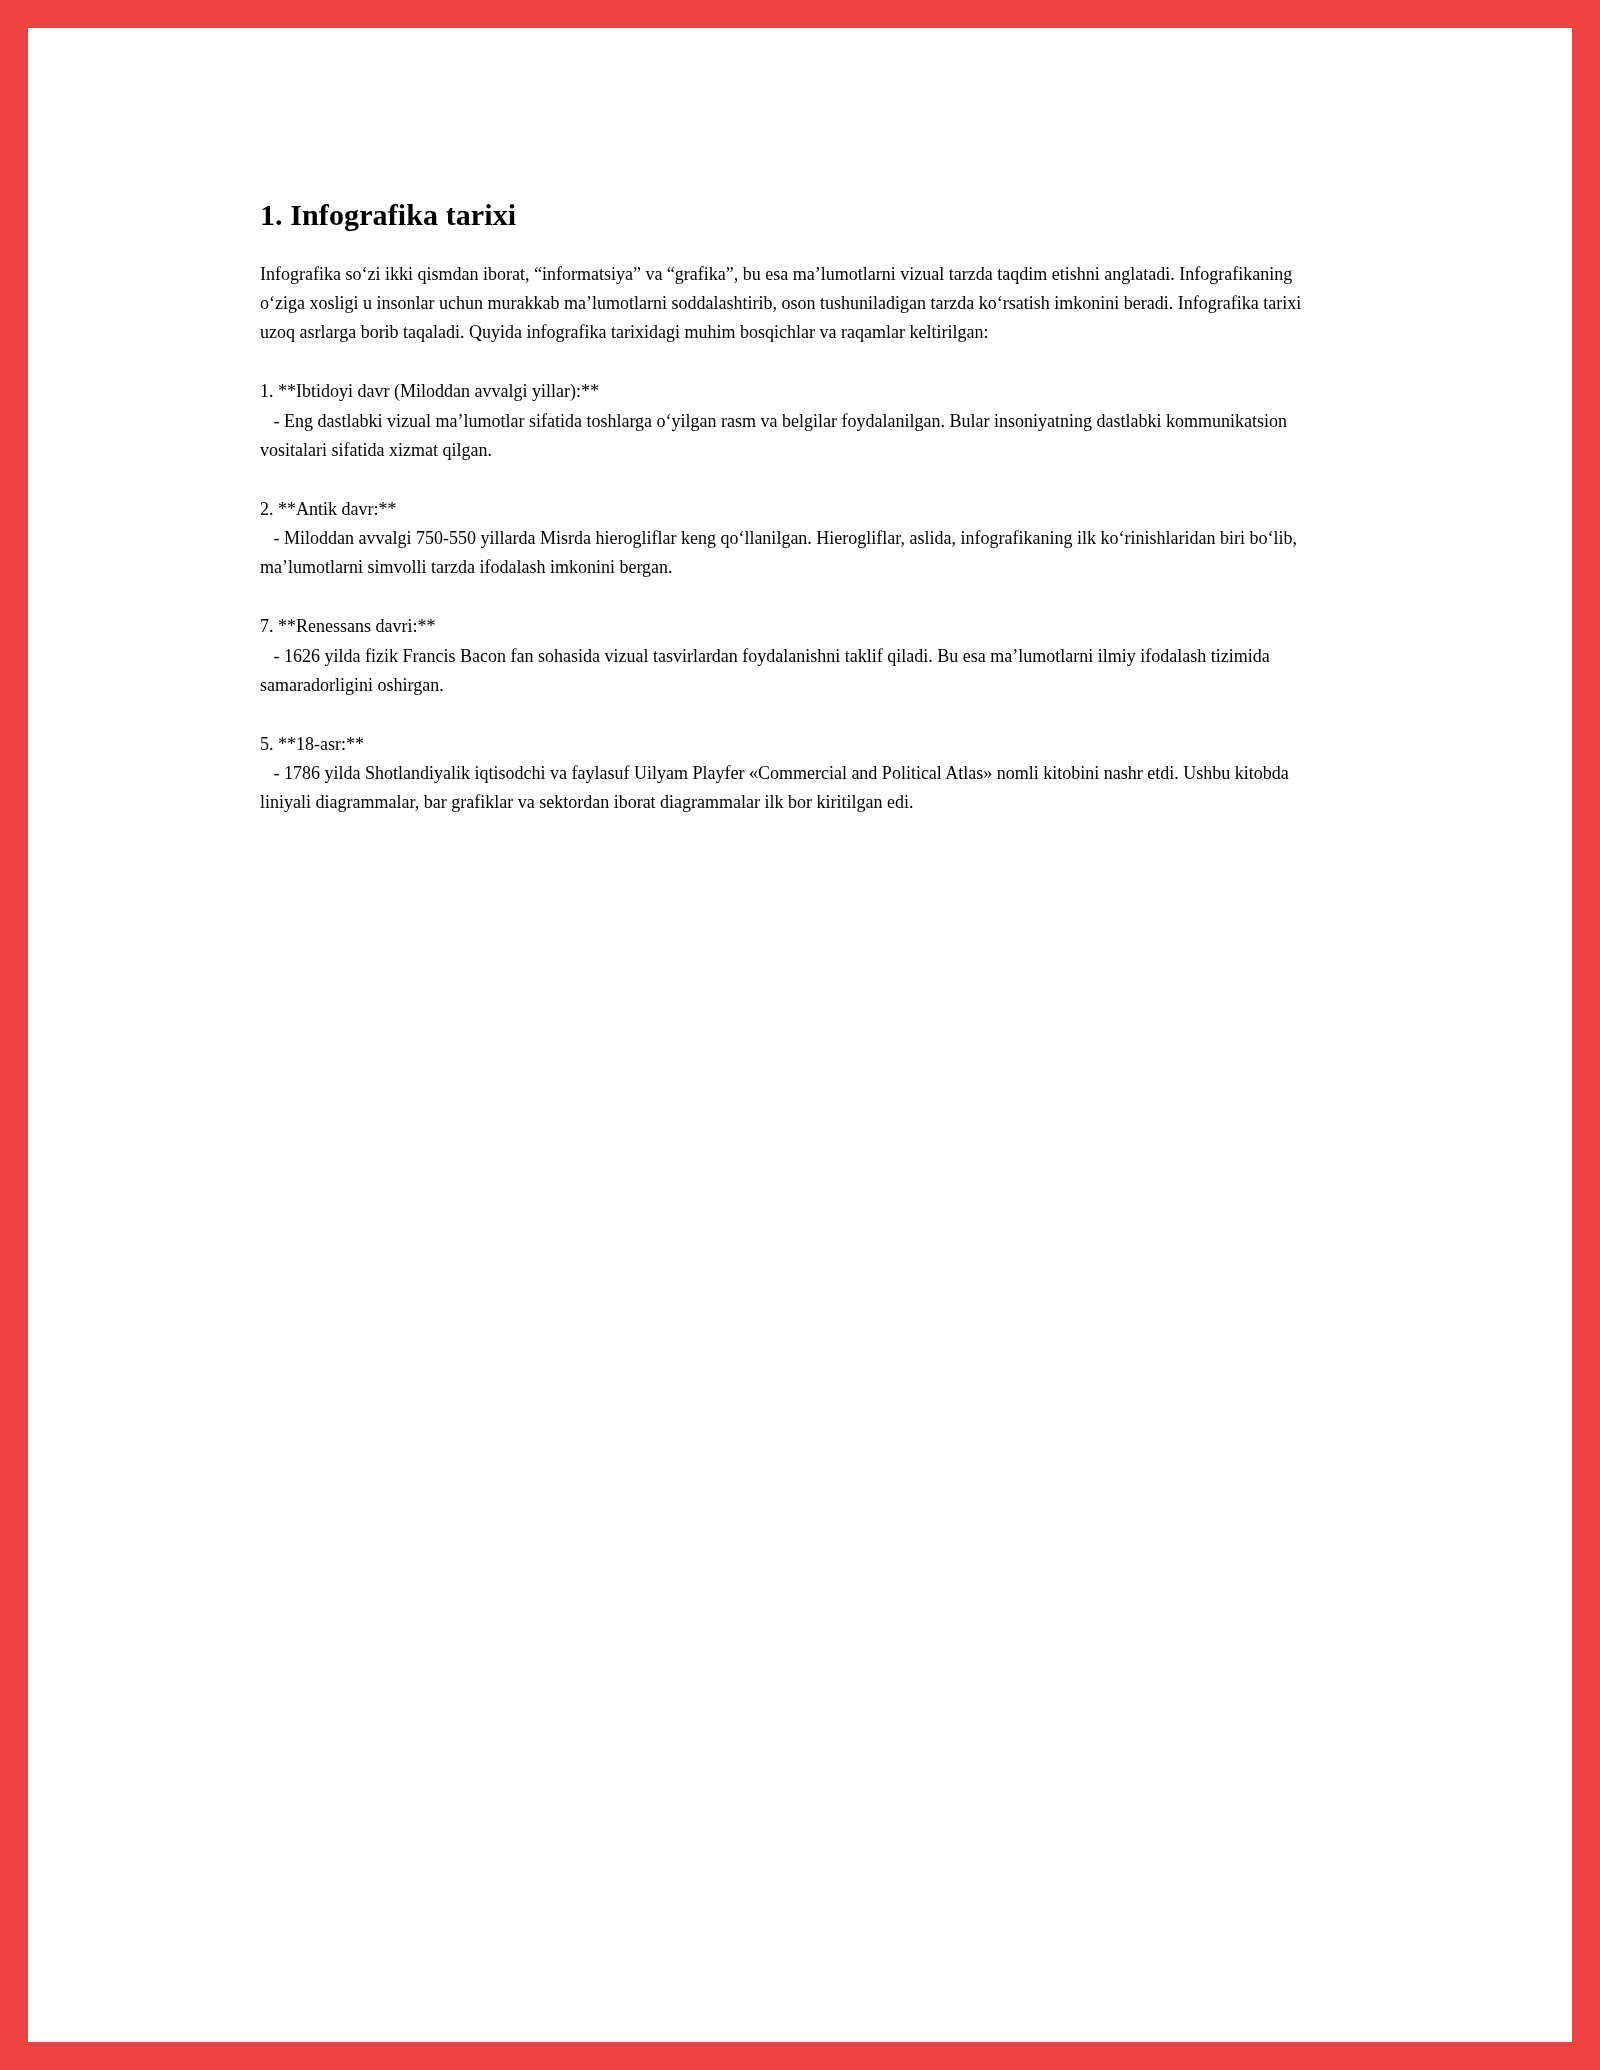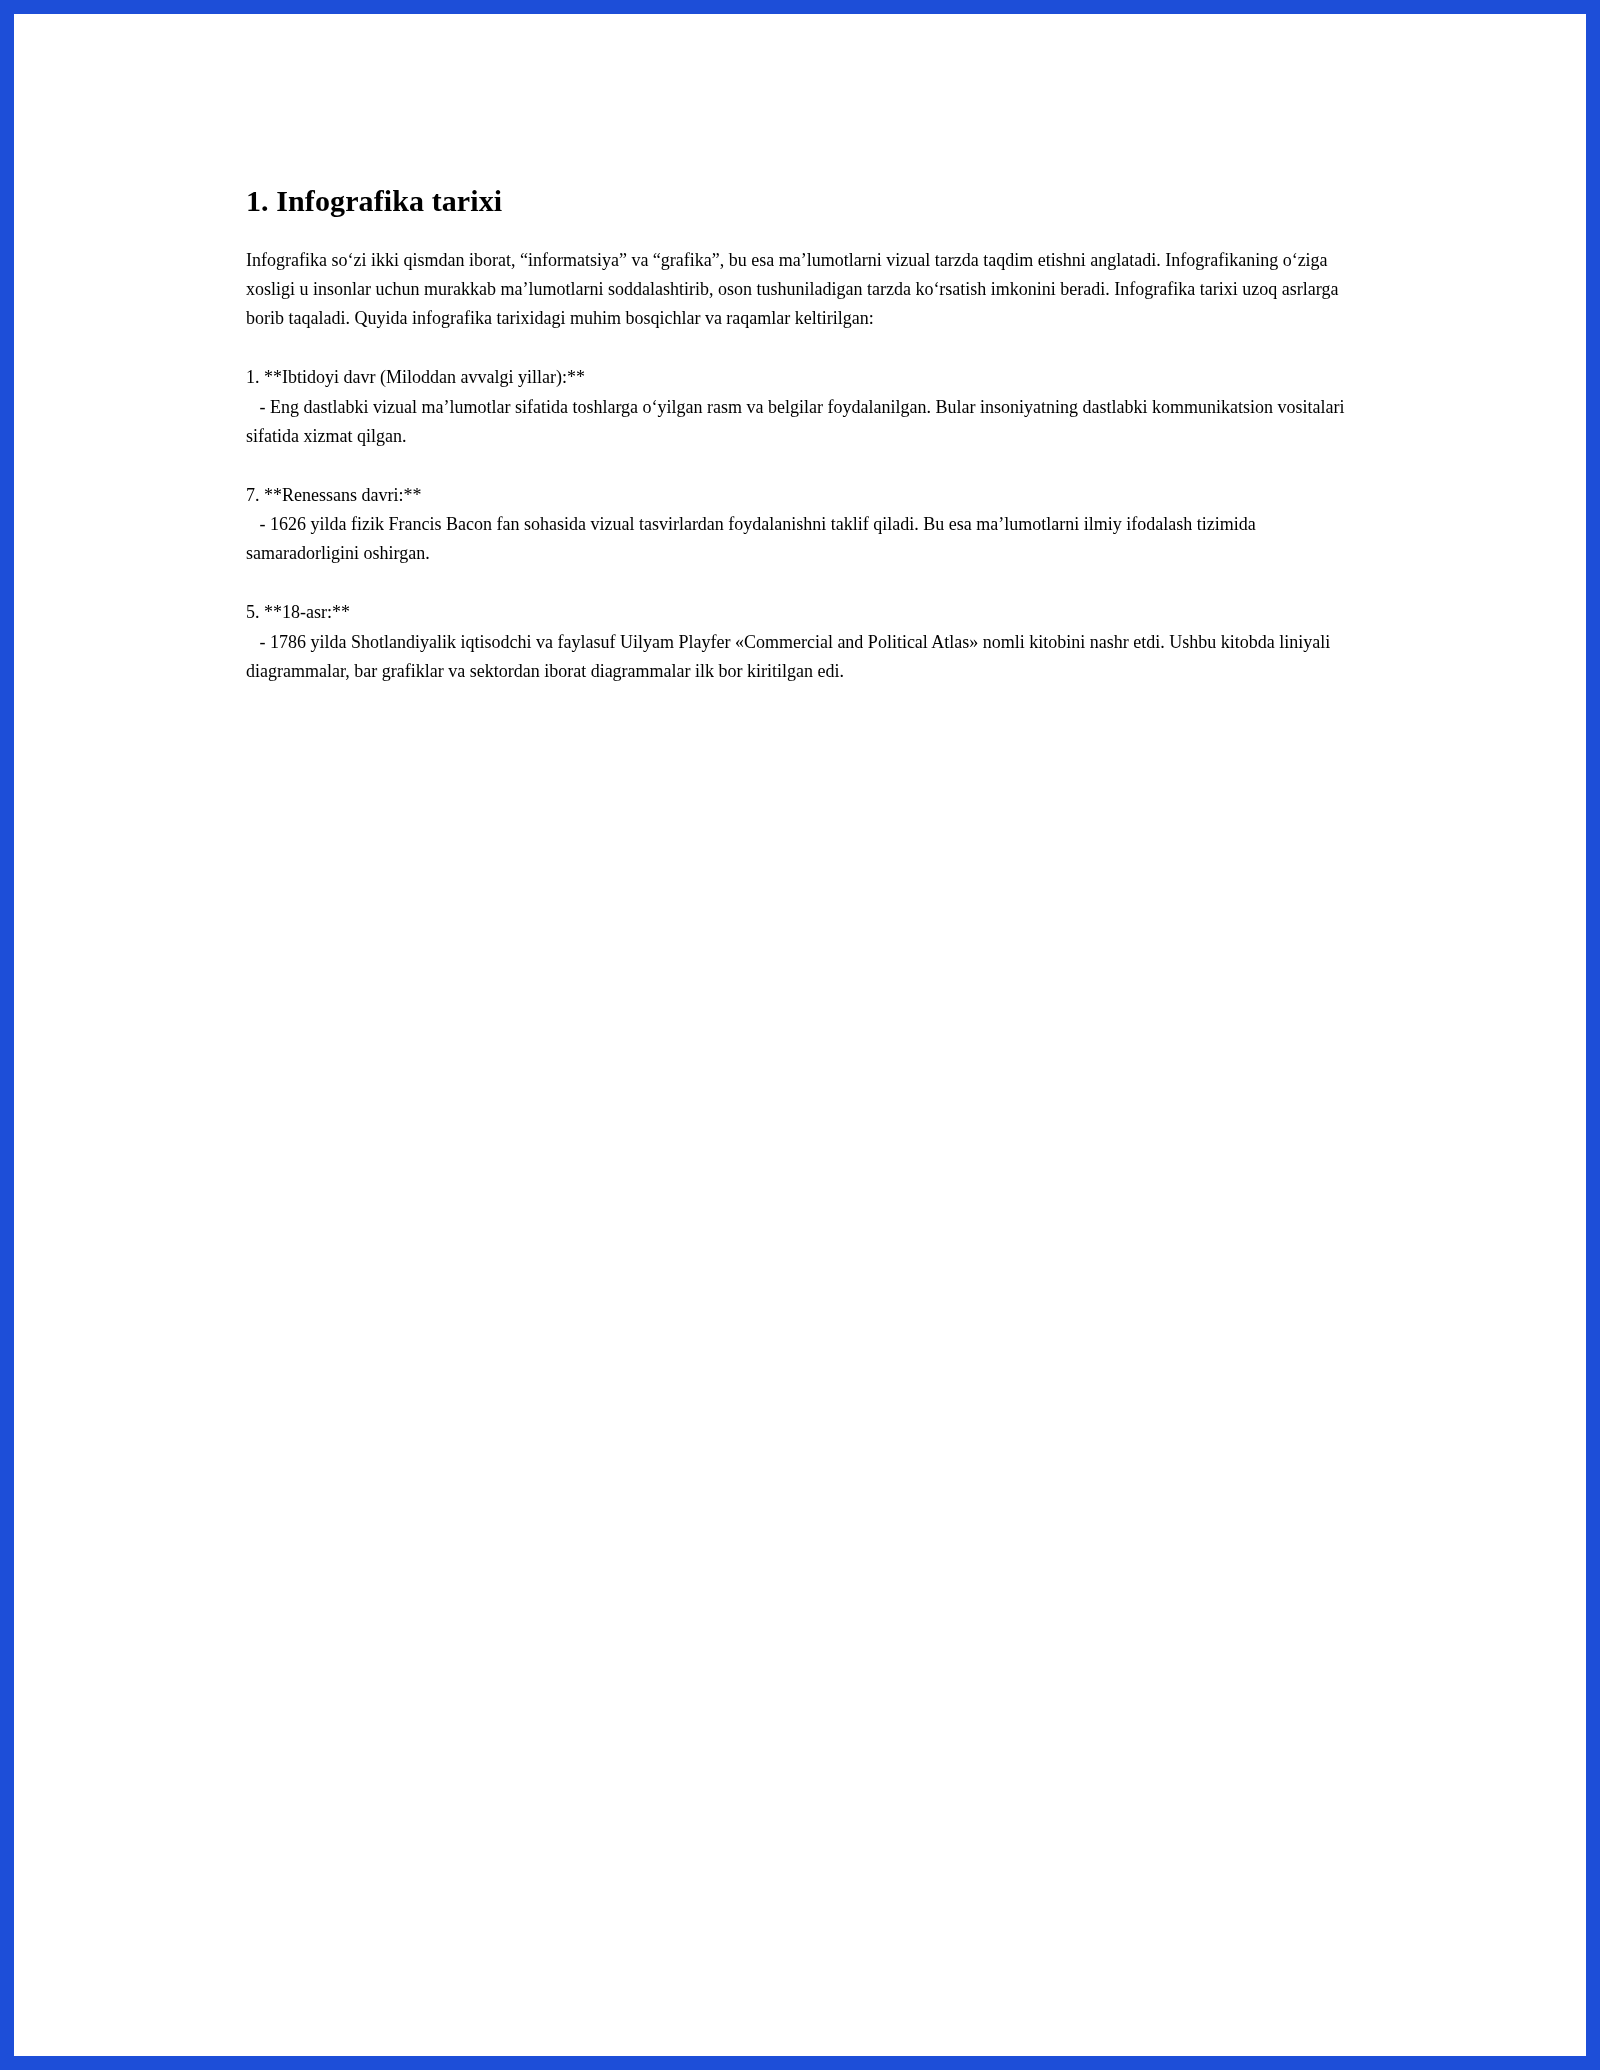--- a/index.html
+++ b/index.html
@@ -9,22 +9,22 @@
   }
   body {
     width: 1600px;
     height: 2070px;
     overflow: hidden;
   }
   .page-frame {
     box-sizing: border-box;
     width: 1600px;
     height: 2070px;
-    background: #1d4ed8;
-    padding: 14px;
+    background: #ef4444;
+    padding: 28px;
   }
   .page {
     box-sizing: border-box;
     width: 100%;
     height: 100%;
     background: #ffffff;
     padding: 170px 232px 120px 232px;
     font-family: "Liberation Serif", serif;
     color: #000000;
   }
@@ -56,20 +56,22 @@
 <div class="page-frame">
   <div class="page">
 
     <h1 class="doc-title">1. Infografika tarixi</h1>
 
     <p class="para">Infografika so‘zi ikki qismdan iborat, “informatsiya” va “grafika”, bu esa ma’lumotlarni vizual tarzda taqdim etishni anglatadi. Infografikaning o‘ziga xosligi u insonlar uchun murakkab ma’lumotlarni soddalashtirib, oson tushuniladigan tarzda ko‘rsatish imkonini beradi. Infografika tarixi uzoq asrlarga borib taqaladi. Quyida infografika tarixidagi muhim bosqichlar va raqamlar keltirilgan:</p>
 
     <p class="para section">1. **Ibtidoyi davr (Miloddan avvalgi yillar):**
    - Eng dastlabki vizual ma’lumotlar sifatida toshlarga o‘yilgan rasm va belgilar foydalanilgan. Bular insoniyatning dastlabki kommunikatsion vositalari sifatida xizmat qilgan.</p>
 
+    <p class="para section">2. **Antik davr:**
+   - Miloddan avvalgi 750-550 yillarda Misrda hierogliflar keng qo‘llanilgan. Hierogliflar, aslida, infografikaning ilk ko‘rinishlaridan biri bo‘lib, ma’lumotlarni simvolli tarzda ifodalash imkonini bergan.</p>
 
 
     <p class="para section">7. **Renessans davri:**
    - 1626 yilda fizik Francis Bacon fan sohasida vizual tasvirlardan foydalanishni taklif qiladi. Bu esa ma’lumotlarni ilmiy ifodalash tizimida samaradorligini oshirgan.</p>
 
     <p class="para section">5. **18-asr:**
    - 1786 yilda Shotlandiyalik iqtisodchi va faylasuf Uilyam Playfer «Commercial and Political Atlas» nomli kitobini nashr etdi. Ushbu kitobda liniyali diagrammalar, bar grafiklar va sektordan iborat diagrammalar ilk bor kiritilgan edi.</p>
 
   </div>
 </div>

